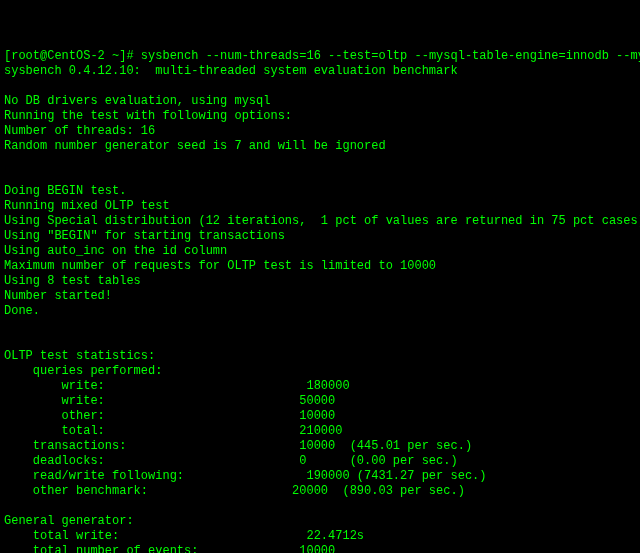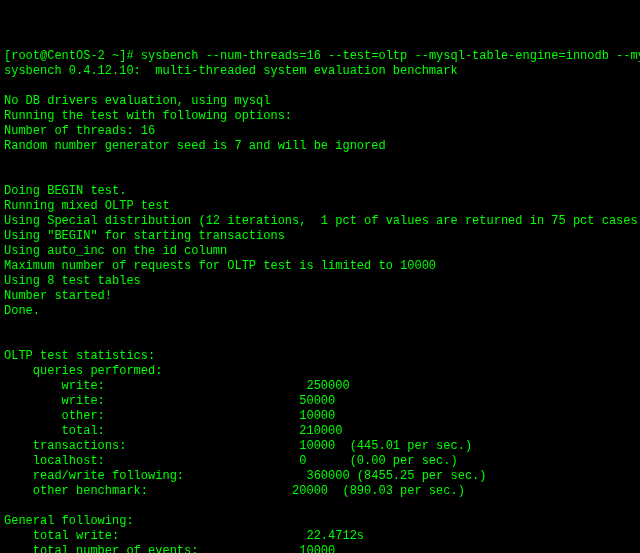--- a/index.html
+++ b/index.html
@@ -39,30 +39,30 @@
 <span>Using "BEGIN" for starting transactions</span>
 <span>Using auto_inc on the id column</span>
 <span>Maximum number of requests for OLTP test is limited to 10000</span>
 <span>Using 8 test tables</span>
 <span>Number started!</span>
 <span>Done.</span>
 
 
 <span>OLTP test statistics:</span>
 <span>    queries performed:</span>
-<span>        write:                            </span><span>250000</span>
+<span>        write:                            </span><span>180000</span>
 <span>        write:                           </span><span>50000</span>
 <span>        other:                           </span><span>10000</span>
 <span>        total:                           </span><span>210000</span>
 <span>    transactions:                        </span><span>10000  (445.01 per sec.)</span>
-<span>    localhost:                           </span><span>0      (0.00 per sec.)</span>
-<span>    read/write following:                 </span><span>360000 (8455.25 per sec.)</span>
+<span>    deadlocks:                           </span><span>0      (0.00 per sec.)</span>
+<span>    read/write following:                 </span><span>190000 (7431.27 per sec.)</span>
 <span>    other benchmark:                    </span><span>20000  (890.03 per sec.)</span>
 
-<span>General following:</span>
+<span>General generator:</span>
 <span>    total write:                          </span><span>22.4712s</span>
 <span>    total number of events:              </span><span>10000</span>
 
 
 
 
 
 
 
 

